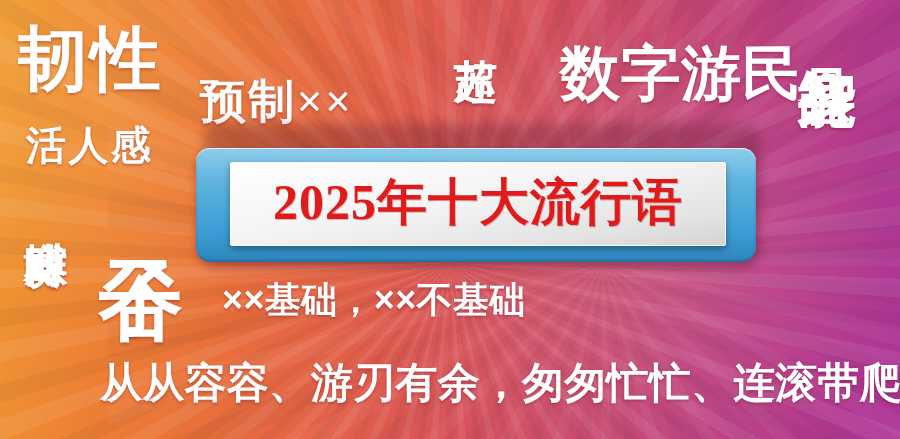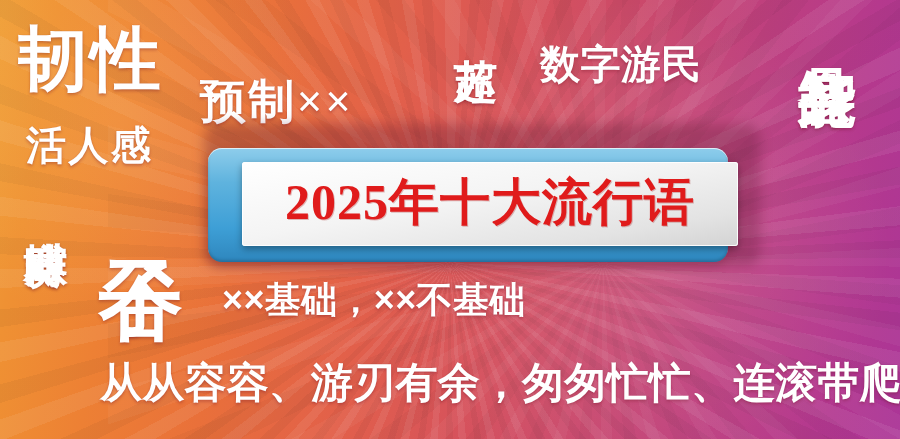--- a/index.html
+++ b/index.html
@@ -95,21 +95,21 @@
   }
   .serif-word {
     font-family: "Liberation Serif", "DejaVu Serif", serif;
   }
 
   
   #w-renxing    { left: 18px;  top: 24px;  font-size: 70px; letter-spacing: 0.04em; }
   #w-huorengan  { left: 26px;  top: 126px; font-size: 40px; letter-spacing: 0.06em; }
   #w-yuzhi      { left: 200px; top: 38px;  font-size: 46px; letter-spacing: 0.05em; margin-top: 41px; }
   #w-suchao     { left: 452px; top: 24px;  font-size: 44px; }
-  #w-shuziyoumin{ left: 540px; top: 44px;  font-size: 40px; letter-spacing: 0.01em; }
+  #w-shuziyoumin{ left: 560px; top: 44px;  font-size: 60px; letter-spacing: 0.01em; }
   #w-jushenzhineng { left: 798px; top: 22px; font-size: 58px; }
   #w-saibo      { left: 22px;  top: 206px; font-size: 44px; }
   #w-guzi       { left: 98px;  top: 192px; font-size: 84px; }
   #w-jichu      { left: 222px; top: 282px; font-size: 36px; letter-spacing: 0.01em; }
   #w-bottom     { left: 100px; top: 362px; font-size: 42px; letter-spacing: 0.005em; }
 
   
   #plaque {
     position: absolute;
     left: 196px;
@@ -156,31 +156,32 @@
     font-size: 9px;
     vertical-align: sub;
     font-style: normal;
     letter-spacing: 0;
     position: relative;
     top: 6px;
     left: 1px;
   }
   .frame {
     position: absolute;
-    left: 12px;
+    left: 0px;
     top: 34px;
     width: 520px;
     height: 114px;
     border-radius: 14px;
     background: linear-gradient(180deg, #8ecdeb 0%, #5fb3de 30%, #3e9fd6 70%, #2e86bd 100%);
     box-shadow:
       inset 0 1px 0 rgba(255,255,255,0.7),
       inset 0 -2px 3px rgba(0,0,0,0.18),
       0 4px 8px rgba(110,25,50,0.30);
     z-index: 2;
+    padding-left: 40px;
   }
   .inner-panel {
     position: absolute;
     left: 34px;
     top: 14px;
     width: 496px;
     height: 84px;
     border-radius: 3px;
     background: linear-gradient(170deg, #ffffff 0%, #f4f4f4 45%, #e3e3e3 80%, #d3d3d3 100%);
     box-shadow:

